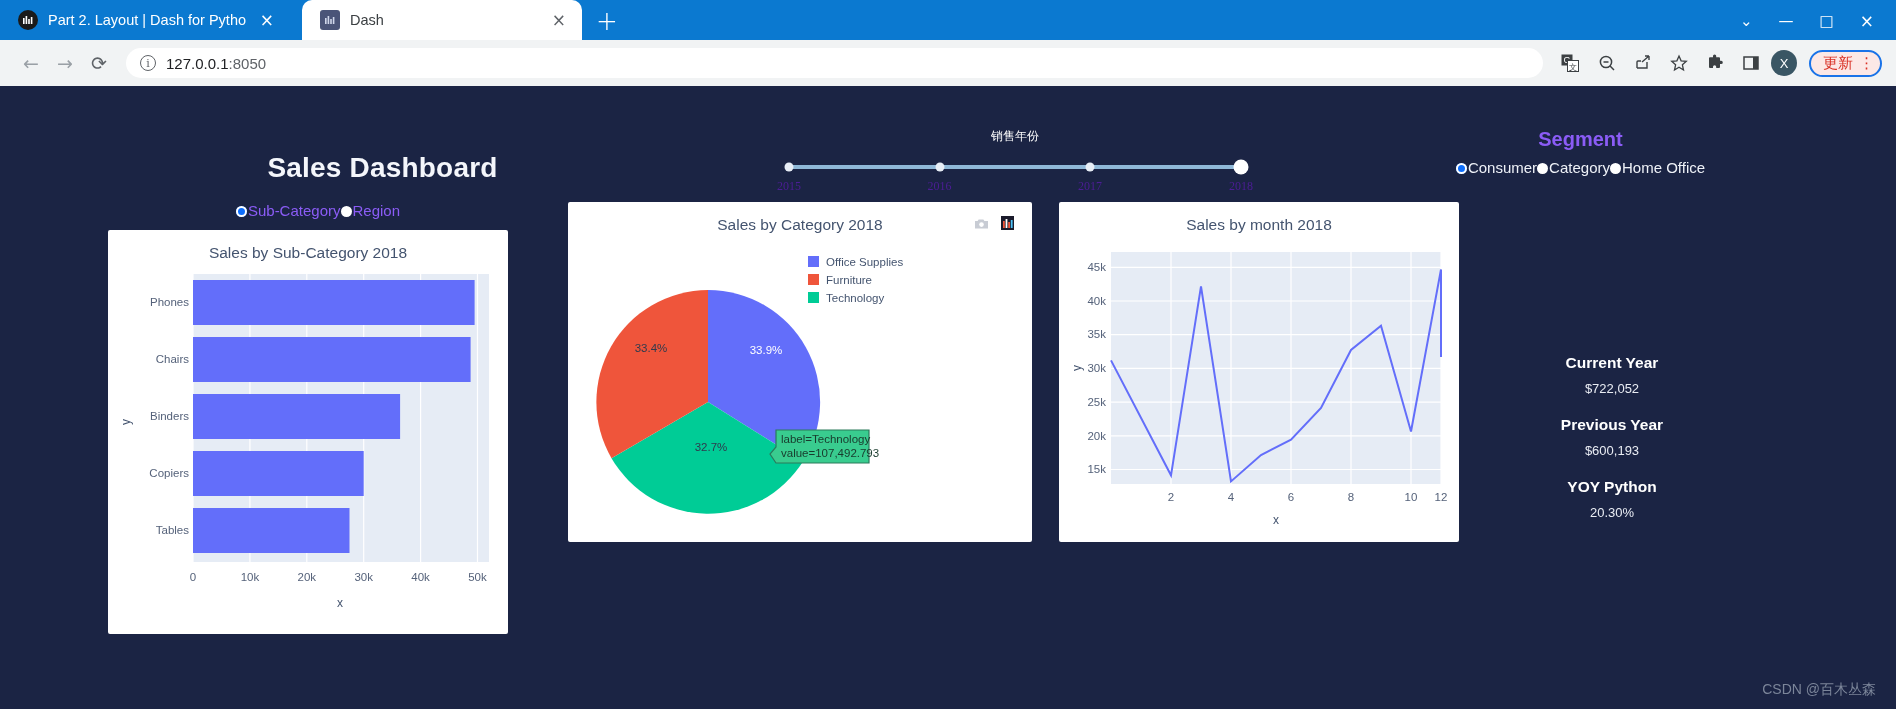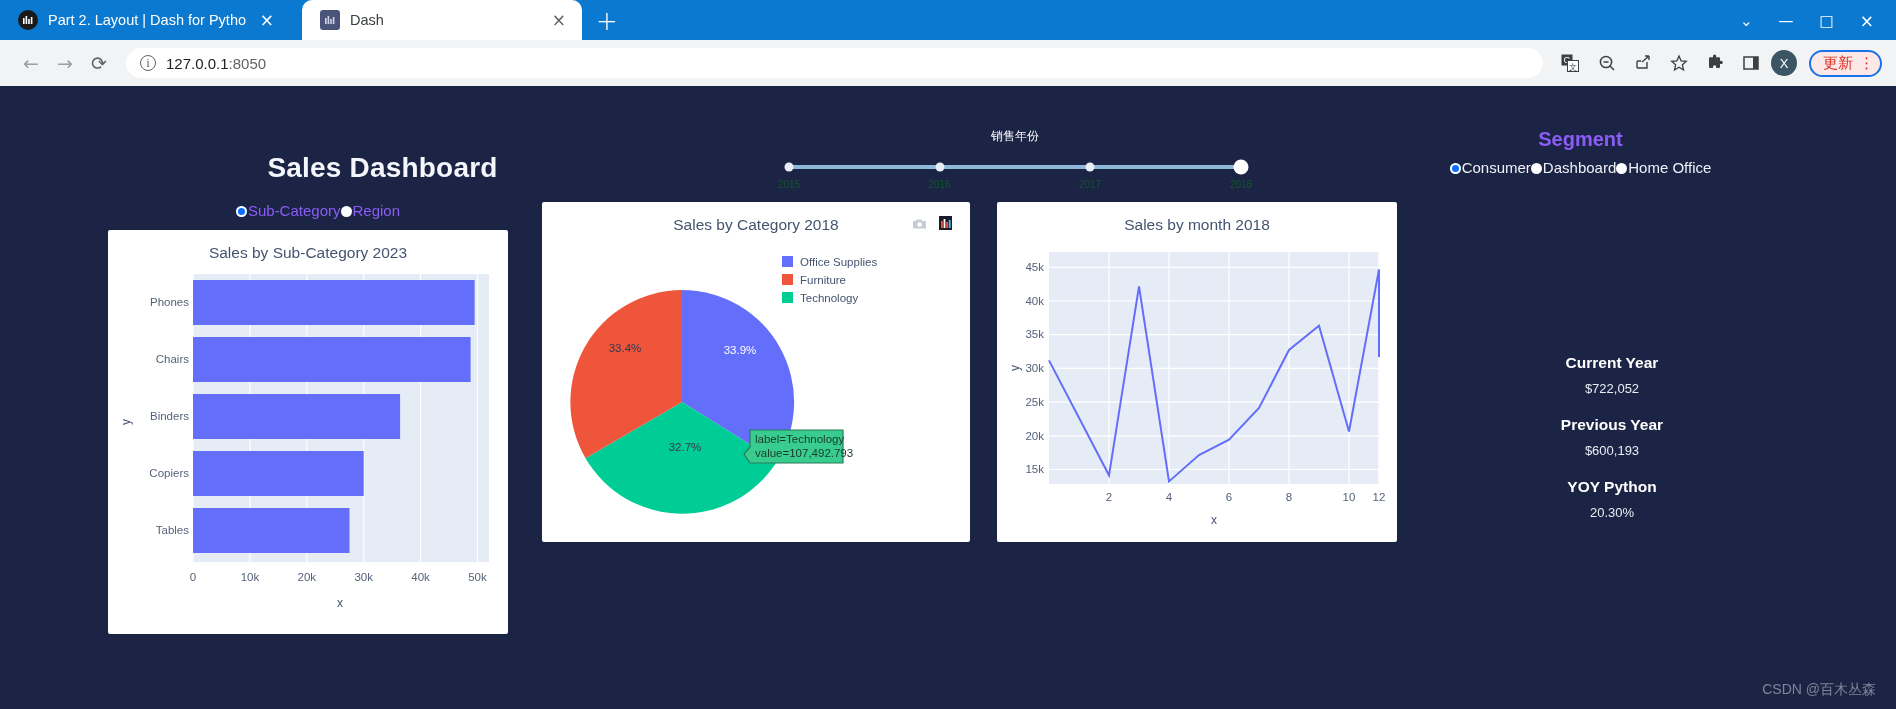--- a/index.html
+++ b/index.html
@@ -115,40 +115,40 @@
   }
   .slider-dot {
     position: absolute; top: 50%; width: 9px; height: 9px; border-radius: 50%;
     background: #e8eef6; transform: translate(-50%, -50%);
   }
   .slider-dot.handle {
     width: 15px; height: 15px; background: #ffffff;
   }
   .slider-label {
     position: absolute; top: 14px; transform: translateX(-50%);
-    color: #14532d; font-size: 10px;
+    color: #4c1d95; font-size: 12px; font-family: Liberation Serif, serif;
   }
   .col-segment { flex: 1; text-align: center; }
   .seg-title { color: #8b5cf6; font-size: 20px; font-weight: bold; }
   .radio-row { margin-top: 8px; color: #eef1f7; font-size: 15px; white-space: nowrap; }
   .radio-row label { display: inline; text-align: center; }
   .radio-dot {
     display: inline-block; width: 11px; height: 11px; border-radius: 50%;
     background: #ffffff; vertical-align: -1px; margin-right: 1px;
   }
   .radio-dot.on { background: #0d6efd; box-shadow: inset 0 0 0 2px #ffffff; }
 
   .row-cards { display: flex; align-items: flex-start; padding-left: 108px; margin-top: 18px; }
   .card {
     background: #ffffff; border-radius: 2px; position: relative;
   }
   .col-left { width: 420px; }
   .left-radio { text-align: center; color: #8b5cf6; font-size: 15px; margin-bottom: 11px; }
   .card-bar { width: 400px; height: 404px; }
-  .card-pie { width: 428px; height: 340px; margin-left: 14px; }
+  .card-pie { width: 464px; height: 340px; margin-left: 40px; }
   .card-line { width: 400px; height: 340px; margin-left: 27px; }
   .chart-title {
     text-align: center; color: #44546f; font-size: 15.5px; padding-top: 14px;
   }
   .modebar {
     position: absolute; top: 14px; right: 18px; display: flex; gap: 12px;
     align-items: center;
   }
 
   
@@ -287,31 +287,31 @@
 
         <span class="slider-label" style="left:0%">2015</span>
         <span class="slider-label" style="left:33.3%">2016</span>
         <span class="slider-label" style="left:66.6%">2017</span>
         <span class="slider-label" style="left:100%">2018</span>
       </div>
     </div>
 
     <div class="col-segment">
       <div class="seg-title">Segment</div>
-      <div class="radio-row"><label><span class="radio-dot on"></span><span>Consumer</span></label><label><span class="radio-dot"></span><span>Dashboard</span></label><label><span class="radio-dot"></span><span>Home Office</span></label></div>
+      <div class="radio-row"><label><span class="radio-dot on"></span><span>Consumer</span></label><label><span class="radio-dot"></span><span>Category</span></label><label><span class="radio-dot"></span><span>Home Office</span></label></div>
     </div>
   </div>
 
   <div class="row-cards">
 
     <div class="col-left">
       <div class="left-radio"><label><span class="radio-dot on"></span><span>Sub-Category</span></label><label><span class="radio-dot"></span><span>Region</span></label></div>
 
       <div class="card card-bar">
-        <div class="chart-title">Sales by Sub-Category 2023</div>
+        <div class="chart-title">Sales by Sub-Category 2018</div>
         <svg width="400" height="360" viewBox="0 0 400 360" aria-hidden="true">
 
           <rect x="85" y="12" width="296" height="288" class="plot-bg"></rect>
 
           <g>
             <line x1="85" y1="12" x2="85" y2="300" class="grid-line"></line>
             <line x1="141.9" y1="12" x2="141.9" y2="300" class="grid-line"></line>
             <line x1="198.8" y1="12" x2="198.8" y2="300" class="grid-line"></line>
             <line x1="255.7" y1="12" x2="255.7" y2="300" class="grid-line"></line>
             <line x1="312.6" y1="12" x2="312.6" y2="300" class="grid-line"></line>

